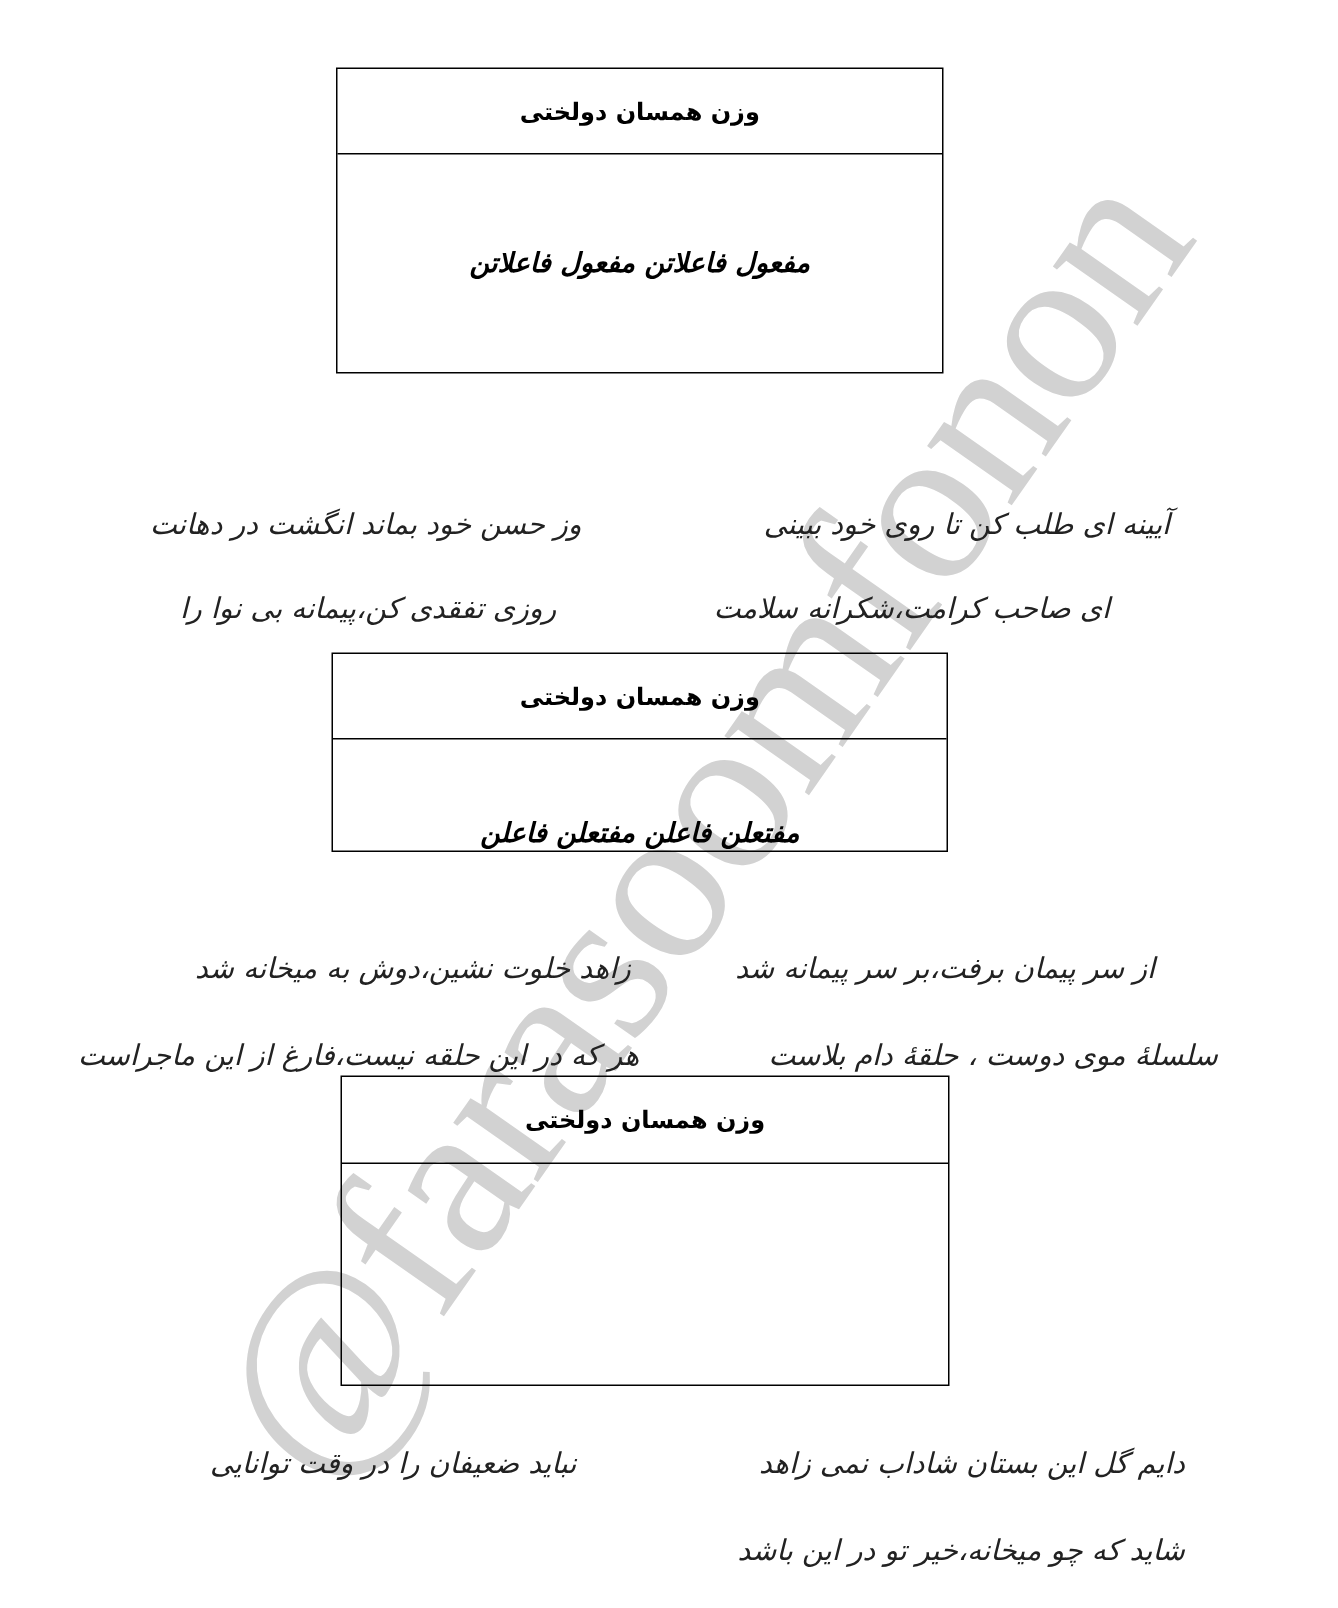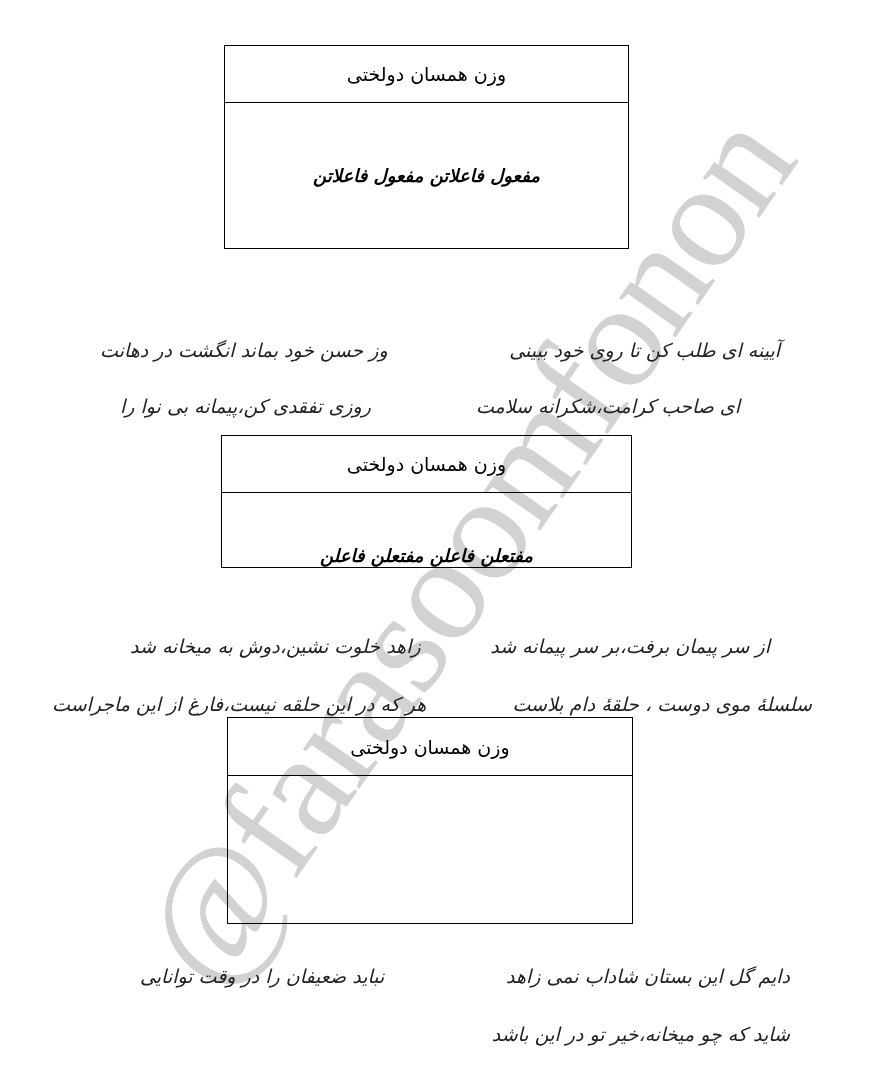--- a/index.html
+++ b/index.html
@@ -36,22 +36,22 @@
       border: 1.5px solid #000;
       background: transparent;
       z-index: 2;
       box-sizing: border-box;
     }
     .meter-head {
       border-bottom: 1.5px solid #000;
       display: flex;
       align-items: center;
       justify-content: center;
-      font-weight: normal;
-      font-size: 19px;
+      font-weight: bold;
+      font-size: 16px;
       direction: rtl;
       box-sizing: border-box;
     }
     .meter-body {
       display: flex;
       flex-direction: column;
       justify-content: space-around;
       align-items: center;
       direction: rtl;
     }

